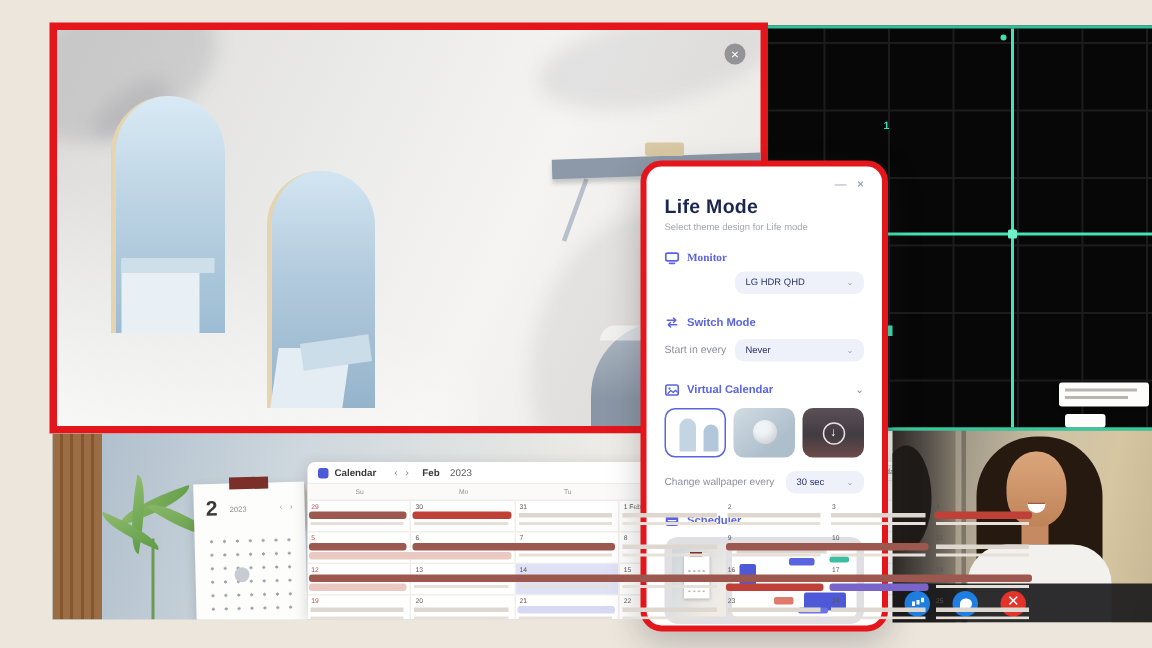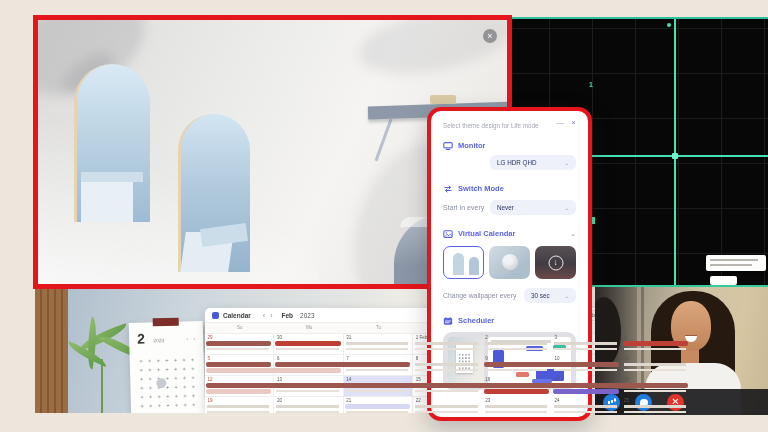--- a/index.html
+++ b/index.html
@@ -155,21 +155,21 @@
   .sec-icon{width:10px;height:9px;flex:0 0 auto;display:flex;align-items:center;}
   .sec-label{font-size:7.5px;font-weight:bold;color:#5a64e0;}
   .chev-end{margin-left:auto;color:#8b90a0;font-size:7px;}
   .drop-row{display:flex;justify-content:flex-end;margin-top:5px;}
   .between{justify-content:space-between;align-items:center;display:flex;}
   .drop{background:#eef0fa;border-radius:6px;font-size:6.3px;color:#2a3566;padding:4px 7px;
     display:flex;align-items:center;justify-content:space-between;box-sizing:border-box;}
   .drop .chev{color:#9aa0b5;font-size:5.5px;margin-left:6px;}
   .w86{width:86px;} .w52{width:52px;}
   .gray-label{font-size:7px;color:#8b90a0;}
-  .mt12{margin-top:12px;} .mt14{margin-top:14px;text-align:center;} .mt7{margin-top:7px;} .mt9{margin-top:9px;} .mt13{margin-top:13px;text-align:right;}
+  .mt12{margin-top:12px;font-family:Liberation Serif, serif;} .mt14{margin-top:14px;text-align:center;} .mt7{margin-top:7px;} .mt9{margin-top:9px;} .mt13{margin-top:13px;text-align:right;}
   .thumb-row{display:flex;gap:5px;margin-top:8px;}
   .thumb{width:44px;height:33px;border-radius:7px;position:relative;overflow:hidden;box-sizing:border-box;}
   .thumb.sel{border:1.5px solid #5a64e0;background:#fff;}
   .thumb.sel .a1{position:absolute;left:9px;top:6px;width:11px;height:22px;border-radius:6px 6px 0 0;background:#c3d5e3;}
   .thumb.sel .a2{position:absolute;left:25px;top:10px;width:10px;height:18px;border-radius:5px 5px 0 0;background:#b2c8da;}
   .thumb.room{background:linear-gradient(140deg,#d2dce3 0%,#aebfcc 70%);}
   .thumb.room .ball{position:absolute;left:13px;top:8px;width:16px;height:16px;border-radius:50%;
     background:#f1f4f6;box-shadow:inset -2px -3px 4px rgba(70,80,90,.18);}
   .thumb.download{background:linear-gradient(180deg,#5a5056 0%,#413c42 55%,#6e4a49 100%);}
   .thumb.download .dl{position:absolute;left:50%;top:50%;transform:translate(-50%,-50%);width:13px;height:13px;
@@ -403,20 +403,21 @@
           <i class="icon-close-icon">✕</i>
         </div>
       </div>
   </div>
 
   <div class="life-panel">
     <div class="win-controls">
       <span>—</span>
       <span class="close">×</span>
     </div>
+    <div class="lm-title">Life Mode</div>
     <div class="lm-sub">Select theme design for Life mode</div>
 
     <div class="section mt12">
       <span class="sec-icon">
         <svg width="11" height="10" viewBox="0 0 12 10">
             <rect x="1" y="1" width="10" height="6.2" rx="1.4" fill="none" stroke="#5a64e0" stroke-width="1.4"></rect>
             <path d="M4 9.2h4" stroke="#5a64e0" stroke-width="1.4" stroke-linecap="round"></path>
           </svg>
       </span>
       <span class="sec-label">Monitor</span>

